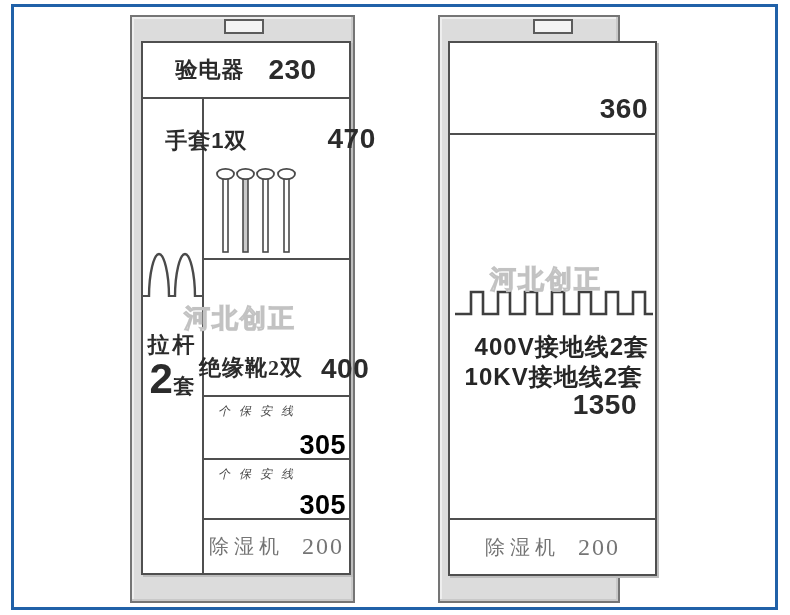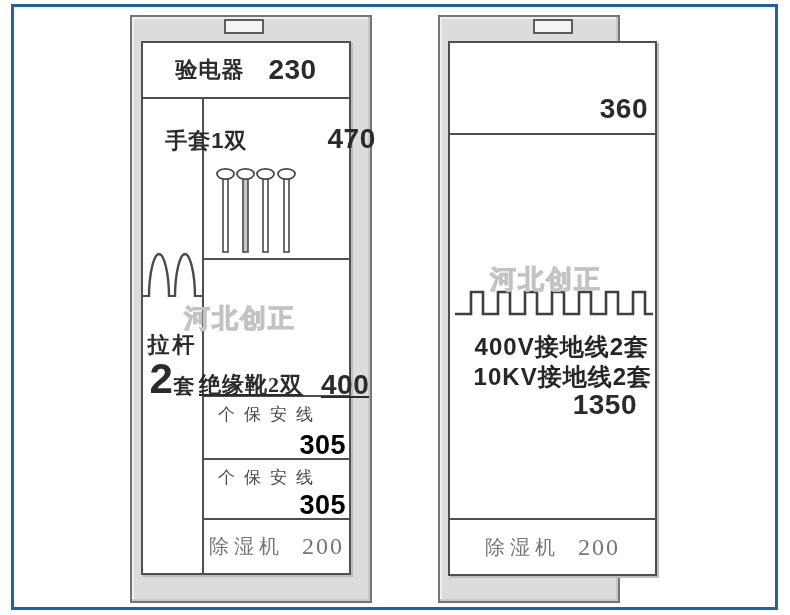--- a/index.html
+++ b/index.html
@@ -10,21 +10,21 @@
   }
   .blue-frame {
     position:absolute; left:11px; top:4px; width:767px; height:606px;
     border:3px solid #2061a8; background:#ffffff;
   }
   .cabinet {
     position:absolute; top:15px; height:588px;
     background:#dcdcdc; border:2px solid #757575;
     box-shadow: inset -2px -2px 0 #c9c9c9, inset 2px 2px 0 #eeeeee;
   }
-  #cab-left  { left:130px; width:242px; }
+  #cab-left  { left:130px; width:225px; }
   #cab-right { left:438px; width:182px; }
   .handle {
     position:absolute; top:2px; left:92px; width:40px; height:15px;
     background:#f4f4f4; border:2px solid #5c5c5c;
   }
   .panel {
     position:absolute; background:#ffffff; border:2px solid #4f4f4f;
     box-shadow: 2px 2px 0 #bdbdbd;
   }
   #panel-left  { left:9px;  top:24px; width:210px; height:534px; }
@@ -32,21 +32,21 @@
   .hline, .vline { position:absolute; background:#4f4f4f; z-index:1; }
   .hline { height:2px; }
   .vline { width:2px; }
   .txt { position:absolute; z-index:2; color:#2b2b2b; white-space:nowrap; }
   .row-center { display:flex; justify-content:center; align-items:baseline; }
   .row-right  { display:flex; justify-content:flex-end; align-items:baseline; }
   .cjk  { font-weight:bold; font-size:22px; letter-spacing:1px; }
   .num  { font-weight:bold; font-size:28px; letter-spacing:0.5px; }
   .serif-label {
     font-family:"Liberation Serif", serif; font-weight:normal;
-    font-size:17px; letter-spacing:9px; color:#4a4a4a;
+    font-size:12px; letter-spacing:9px; color:#4a4a4a;font-style:italic;
   }
   .gray-serif {
     font-family:"Liberation Serif", serif; color:#757575;
     font-size:20px; letter-spacing:5px;
   }
   .gray-serif-num {
     font-family:"Liberation Serif", serif; color:#757575;
     font-size:24px; letter-spacing:2px;
   }
   .ground-line { font-weight:bold; font-size:24px; letter-spacing:1px; color:#262626; }
@@ -104,21 +104,21 @@
         <rect x="27" y="10" width="5" height="74" fill="#c9c9c9" stroke="#4a4a4a" stroke-width="1.6"></rect>
         <rect x="47" y="10" width="5" height="74" fill="#ffffff" stroke="#4a4a4a" stroke-width="1.6"></rect>
         <rect x="68" y="10" width="5" height="74" fill="#ffffff" stroke="#4a4a4a" stroke-width="1.6"></rect>
         <ellipse cx="9.5" cy="6" rx="8.5" ry="5.2" fill="#ffffff" stroke="#4a4a4a" stroke-width="1.8"></ellipse>
         <ellipse cx="29.5" cy="6" rx="8.5" ry="5.2" fill="#ffffff" stroke="#4a4a4a" stroke-width="1.8"></ellipse>
         <ellipse cx="49.5" cy="6" rx="8.5" ry="5.2" fill="#ffffff" stroke="#4a4a4a" stroke-width="1.8"></ellipse>
         <ellipse cx="70.5" cy="6" rx="8.5" ry="5.2" fill="#ffffff" stroke="#4a4a4a" stroke-width="1.8"></ellipse>
       </svg>
       <div class="hline" style="left:61px; top:215px; width:145px;"></div>
 
-      <div class="txt" style="left:56px; top:326px; display:flex; align-items:center;text-decoration:underline;">
+      <div class="txt" style="left:56px; top:310px; display:flex; align-items:flex-start;">
         <span class="cjk" style="font-family:'Liberation Serif', serif; font-size:22px;">绝缘靴2双</span>
         <span class="gap18"></span>
         <span class="num">400</span>
       </div>
       <div class="hline" style="left:61px; top:352px; width:145px;"></div>
 
       <div style="position:absolute; left:61px; top:354px; width:145px; height:61px; z-index:2;">
         <span class="serif-label" style="position:absolute; left:14px; top:6px;">个保安线</span>
         <span class="num" style="position:absolute; right:3px; bottom:-3px; font-size:27px;">305</span>
       </div>
@@ -150,21 +150,21 @@
       </div>
       <div class="hline" style="left:0; top:90px; width:205px;"></div>
 
       <div class="watermark" style="left:40px; top:219px;">河北创正</div>
 
       <svg style="left:5px; top:247px;" width="198" height="26" viewBox="0 0 198 26">
         <path d="M0,24 H16 V2 H28 V24 H43 V2 H55 V24 H70 V2 H82 V24 H97 V2 H109 V24 H124 V2 H136 V24 H151 V2 H163 V24 H178 V2 H190 V24 H198" fill="none" stroke="#3f3f3f" stroke-width="2.6"></path>
       </svg>
 
       <div class="txt row-right ground-line" style="left:0; top:288px; width:205px; padding-right:6px;">400V接地线2套</div>
-      <div class="txt row-right ground-line" style="left:0; top:318px; width:205px; padding-right:3px;">10KV接地线2套</div>
+      <div class="txt row-right ground-line" style="left:0; top:318px; width:205px; padding-right:12px;">10KV接地线2套</div>
       <div class="txt row-right" style="left:0; top:346px; width:205px; padding-right:18px;">
         <span class="num">1350</span>
       </div>
 
       <div class="hline" style="left:0; top:475px; width:205px;"></div>
 
       <div class="txt row-center" style="left:0; top:477px; width:205px; height:54px; align-items:center;">
         <span class="gray-serif">除湿机</span>
         <span class="gap18"></span>
         <span class="gray-serif-num">200</span>

